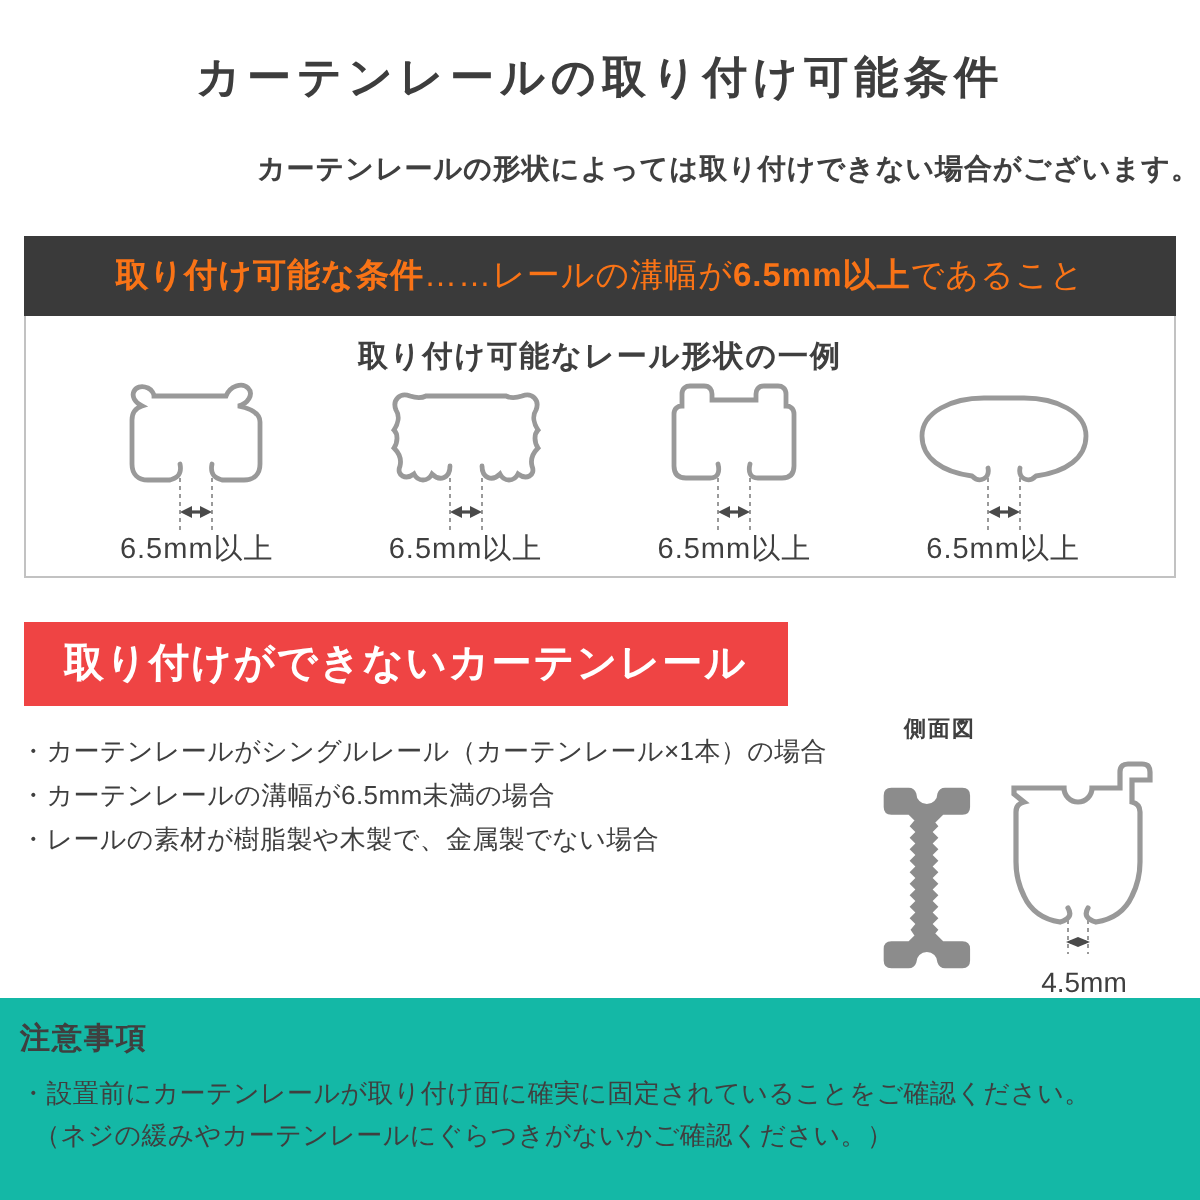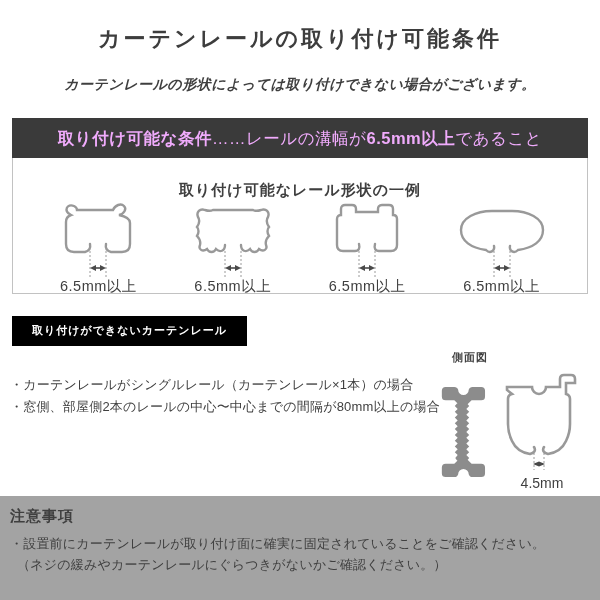--- a/index.html
+++ b/index.html
@@ -15,102 +15,101 @@
   .page-title {
     margin-top: 24px;
     text-align: center;
     font-size: 22px;
     font-weight: 700;
     letter-spacing: 3px;
     color: #3d3d3d;
   }
   .page-subtitle {
     margin-top: 22px;
-    text-align: center;
+    text-align: right;
     font-size: 14px;
     font-weight: 600;
     letter-spacing: 0.5px;
-    font-style: italic;
   }
   .condition-banner {
     margin: 24px 12px 0 12px;
     background: #3a3a3a;
-    color: #f0abfc;
+    color: #f97316;
     height: 40px;
     line-height: 40px;
     text-align: center;
     font-size: 16.5px;
     letter-spacing: 0.5px;
   }
   .condition-banner .b { font-weight: 700; }
   .examples-box {
     margin: 0 12px;
     border: 1px solid #c2c2c2;
     border-top: none;
     height: 136px;
-    padding-top: 23px;
+    padding-top: 11px;
   }
   .examples-title {
     text-align: center;
     font-size: 15px;
     font-weight: 700;
     letter-spacing: 1px;
   }
   .figures-row {
     display: flex;
     justify-content: space-evenly;
     align-items: flex-start;
     margin-top: 2px;
     padding: 0 14px;
   }
   .figure { text-align: center; width: 126px; }
   .figure svg { display: block; margin: 0 auto; }
   .figure-label { font-size: 14.5px; margin-top: -3px; letter-spacing: 0.5px; }
   .ng-banner {
     margin: 22px 0 0 12px;
     align-self: flex-start;
-    background: #000000;
+    background: #ef4444;
     color: #ffffff;
-    font-size: 11px;
+    font-size: 20px;
     font-weight: 700;
     letter-spacing: 1px;
     padding: 7px 20px 8px 20px;
   }
   .content-row {
     display: flex;
     margin: 12px 10px 0 10px;
     align-items: flex-start;
   }
   .warn-col { flex: 1; min-width: 0; }
   .warn-note {
     font-size: 13.5px;
     letter-spacing: 0.2px;
     white-space: nowrap;
   }
-  .warn-bullets { margin-top: 16px; }
+  .warn-bullets { }
   .warn-bullets div {
     font-size: 13px;
     line-height: 22px;
     letter-spacing: 0.2px;
     white-space: nowrap;
   }
   .sideview-col { width: 152px; flex-shrink: 0; margin-top: -8px; }
   .sideview-title {
     font-size: 11px;
     font-weight: 600;
     letter-spacing: 1px;
     margin-left: 14px;
   }
   .sideview-diagrams { display: flex; gap: 12px; margin-top: 6px; }
   .runner-fig { margin-top: 13px; }
   .railside-fig { text-align: center; }
   .railside-label { font-size: 14px; margin-top: -4px; }
   .notes-section {
     margin-top: auto;
-    background: #a3a3a3;
+    background: #14b8a6;
     padding: 11px 10px 12px 10px;
     height: 104px;
   }
   .notes-title { font-size: 15px; font-weight: 700; letter-spacing: 1px; }
   .notes-lines { margin-top: 7px; }
   .notes-lines div {
     font-size: 13px;
     line-height: 21px;
     letter-spacing: 0.2px;
     white-space: nowrap;
@@ -181,21 +180,22 @@
 
   </div>
 </div>
 
 <div class="ng-banner">取り付けができないカーテンレール</div>
 
 <div class="content-row">
   <div class="warn-col">
     <div class="warn-bullets">
       <div>・カーテンレールがシングルレール（カーテンレール×1本）の場合</div>
-      <div>・窓側、部屋側2本のレールの中心〜中心までの間隔が80mm以上の場合</div>
+      <div>・カーテンレールの溝幅が6.5mm未満の場合</div>
+      <div>・レールの素材が樹脂製や木製で、金属製でない場合</div>
     </div>
   </div>
 
   <div class="sideview-col">
     <div class="sideview-title">側面図</div>
     <div class="sideview-diagrams">
       <div class="runner-fig">
         <svg width="48" height="96" viewBox="0 0 48 100">
           <path d="M3 13 V7 Q3 3 7 3 h9 q3 0 4 3 a5.5 5.5 0 0 0 11 0 q1 -3 4 -3 h9 q4 0 4 4 v6 q0 4 -4 4 h-10 l-5 5 h-8 l-5 -5 H7 q-4 0 -4 -4 z" fill="#8c8c8c"></path>
           <path d="M3 87 v6 q0 4 4 4 h9 q3 0 4 -3 a5.5 5.5 0 0 1 11 0 q1 3 4 3 h9 q4 0 4 -4 v-6 q0 -4 -4 -4 h-10 l-5 -5 h-8 l-5 5 H7 q-4 0 -4 4 z" fill="#8c8c8c"></path>

